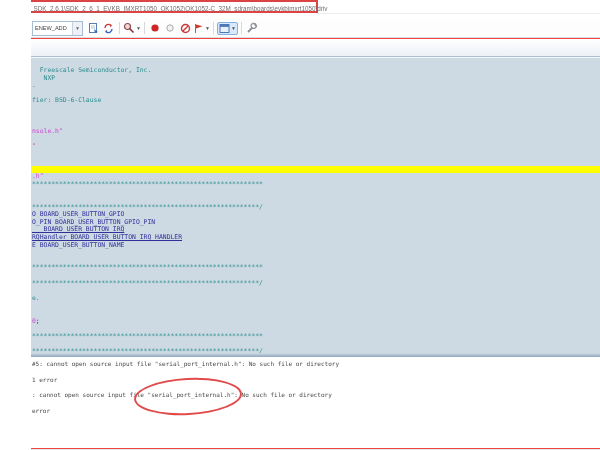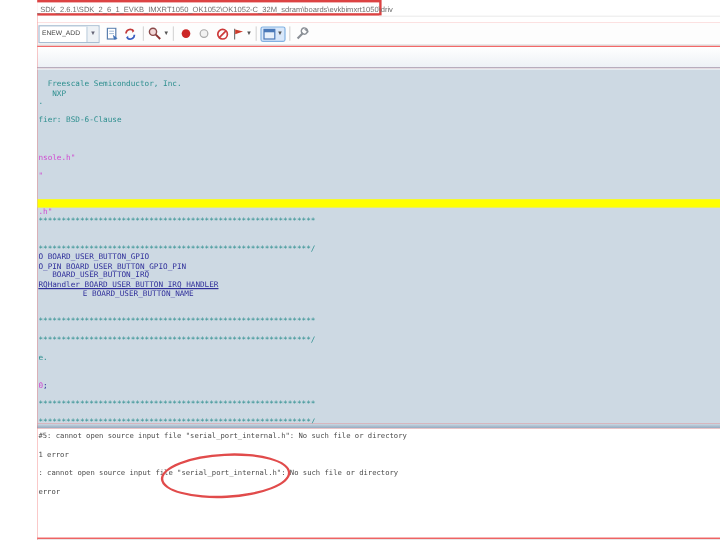--- a/index.html
+++ b/index.html
@@ -159,23 +159,23 @@
         <div class="cl"></div>
         <div class="cl"></div>
         <div class="cl hl" style="background: rgb(255, 255, 0);"></div>
         <div class="cl"><span style="color: rgb(208, 74, 208);">.h"</span></div>
         <div class="cl"><span style="color: rgb(46, 143, 143);">************************************************************</span></div>
         <div class="cl"></div>
         <div class="cl"></div>
         <div class="cl"><span style="color: rgb(46, 143, 143);">***********************************************************/</span></div>
         <div class="cl"><span style="color: rgb(48, 48, 155);">O BOARD_USER_BUTTON_GPIO</span></div>
         <div class="cl"><span style="color: rgb(48, 48, 155);">O_PIN BOARD_USER_BUTTON_GPIO_PIN</span></div>
-        <div class="cl"><span style="color: rgb(48, 48, 155);">   BOARD_USER_BUTTON_IRQ</span></div>
+        <div class="cl"><span style="color: rgb(48, 48, 155); text-decoration: underline;">   BOARD_USER_BUTTON_IRQ</span></div>
         <div class="cl"><span style="color: rgb(48, 48, 155); text-decoration: underline;">RQHandler BOARD_USER_BUTTON_IRQ_HANDLER</span></div>
-        <div class="cl"><span style="color: rgb(48, 48, 155); padding-left: 37px;">E BOARD_USER_BUTTON_NAME</span></div>
+        <div class="cl"><span style="color: rgb(48, 48, 155);">E BOARD_USER_BUTTON_NAME</span></div>
         <div class="cl"></div>
         <div class="cl"></div>
         <div class="cl"><span style="color: rgb(46, 143, 143);">************************************************************</span></div>
         <div class="cl"></div>
         <div class="cl"><span style="color: rgb(46, 143, 143);">***********************************************************/</span></div>
         <div class="cl"></div>
         <div class="cl"><span style="color: rgb(46, 143, 143);">e.</span></div>
         <div class="cl"></div>
         <div class="cl"></div>
         <div class="cl"><span style="color: rgb(208, 74, 208);">0</span><span style="color: rgb(48, 48, 155);">;</span></div>

